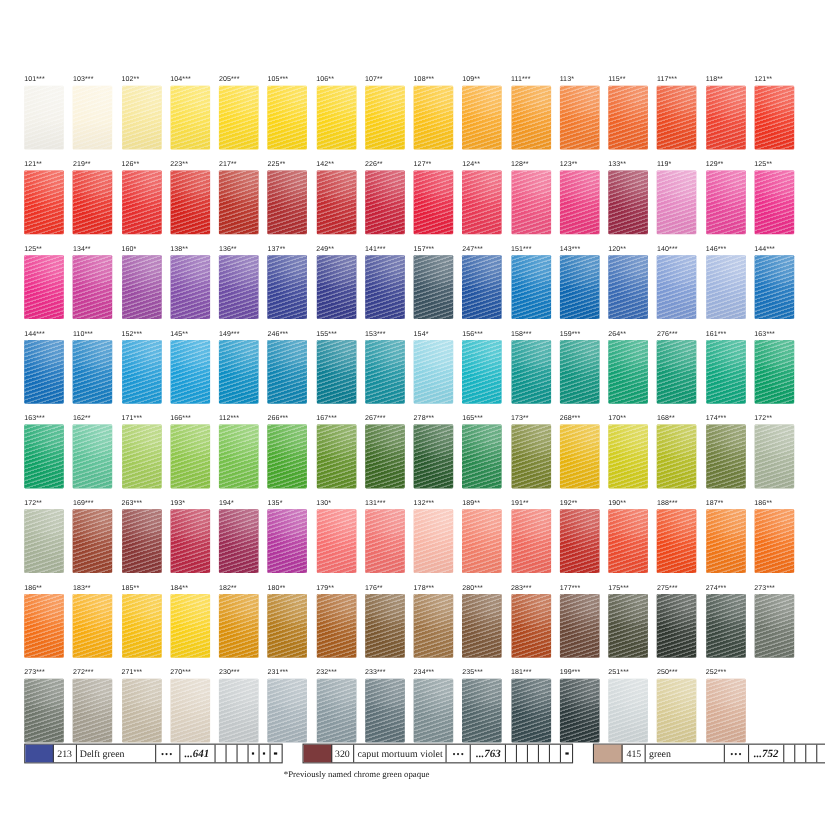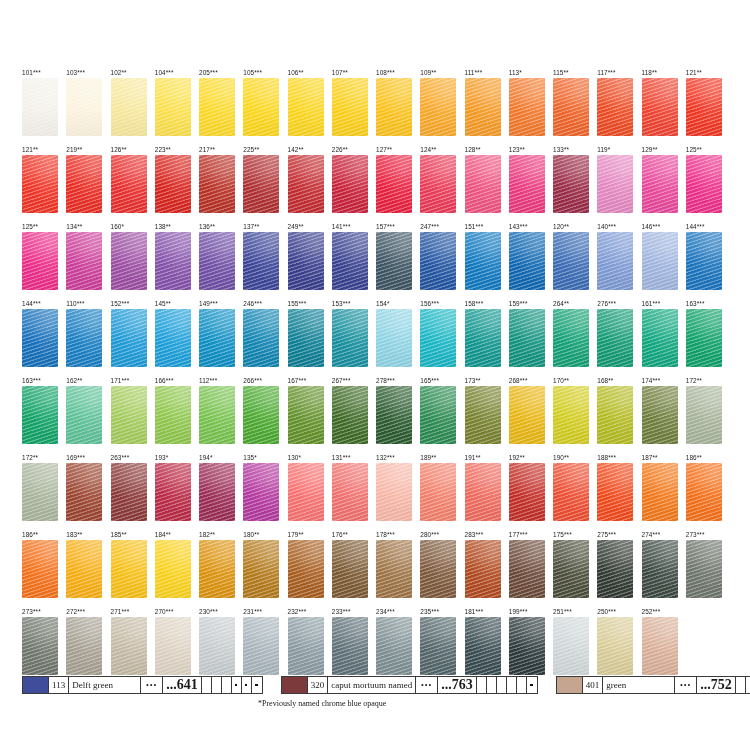--- a/index.html
+++ b/index.html
@@ -112,21 +112,21 @@
     font-family: "Liberation Serif", serif;
     font-size: 9px;
     color: #1a1a1a;
     border-right: 1px solid #3a3a3a;
     padding: 0 3px;
     white-space: nowrap;
   }
   .legend-number { justify-content: flex-end; min-width: 20px; }
   .legend-name   { min-width: 72px; }
   .legend-light  { justify-content: center; min-width: 22px; letter-spacing: 1px; font-size: 8px; }
-  .legend-code   { justify-content: center; min-width: 32px; font-weight: bold; font-size: 14px; }
+  .legend-code   { justify-content: center; min-width: 32px; font-weight: bold; font-size: 10px; font-style: italic; }
   .legend-boxes  { display: flex; }
   .legend-box {
     width: 10px;
     border-right: 1px solid #3a3a3a;
     display: flex;
     align-items: center;
     justify-content: center;
   }
   .legend-box:last-child { border-right: none; }
   .legend-box .dot {
@@ -675,21 +675,21 @@
       </div>
       <div class="swatch-cell">
         <div class="swatch-label"></div>
       </div>
     </div>
   </div>
 
 <div id="legend">
     <div class="legend-entry">
       <div class="legend-chip" style="background: rgb(63, 77, 154);"></div>
-      <div class="legend-number">113</div>
+      <div class="legend-number">213</div>
       <div class="legend-name">Delft green</div>
       <div class="legend-light">•••</div>
       <div class="legend-code">...641</div>
       <div class="legend-boxes">
         <div class="legend-box"></div>
         <div class="legend-box"></div>
         <div class="legend-box"></div>
         <div class="legend-box">
           <span class="dot"></span>
         </div>
@@ -697,42 +697,42 @@
           <span class="dot"></span>
         </div>
         <div class="legend-box">
           <span class="dot"></span>
         </div>
       </div>
     </div>
     <div class="legend-entry">
       <div class="legend-chip" style="background: rgb(124, 58, 60);"></div>
       <div class="legend-number">320</div>
-      <div class="legend-name">caput mortuum named</div>
+      <div class="legend-name">caput mortuum violet</div>
       <div class="legend-light">•••</div>
       <div class="legend-code">...763</div>
       <div class="legend-boxes">
         <div class="legend-box"></div>
         <div class="legend-box"></div>
         <div class="legend-box"></div>
         <div class="legend-box"></div>
         <div class="legend-box"></div>
         <div class="legend-box">
           <span class="dot"></span>
         </div>
       </div>
     </div>
     <div class="legend-entry">
       <div class="legend-chip" style="background: rgb(197, 164, 144);"></div>
-      <div class="legend-number">401</div>
+      <div class="legend-number">415</div>
       <div class="legend-name">green</div>
       <div class="legend-light">•••</div>
       <div class="legend-code">...752</div>
       <div class="legend-boxes">
         <div class="legend-box"></div>
         <div class="legend-box"></div>
         <div class="legend-box"></div>
         <div class="legend-box"></div>
       </div>
     </div>
   </div>
 
-<div id="footnote">*Previously named chrome blue opaque</div>
+<div id="footnote">*Previously named chrome green opaque</div>
 
 </body></html>

